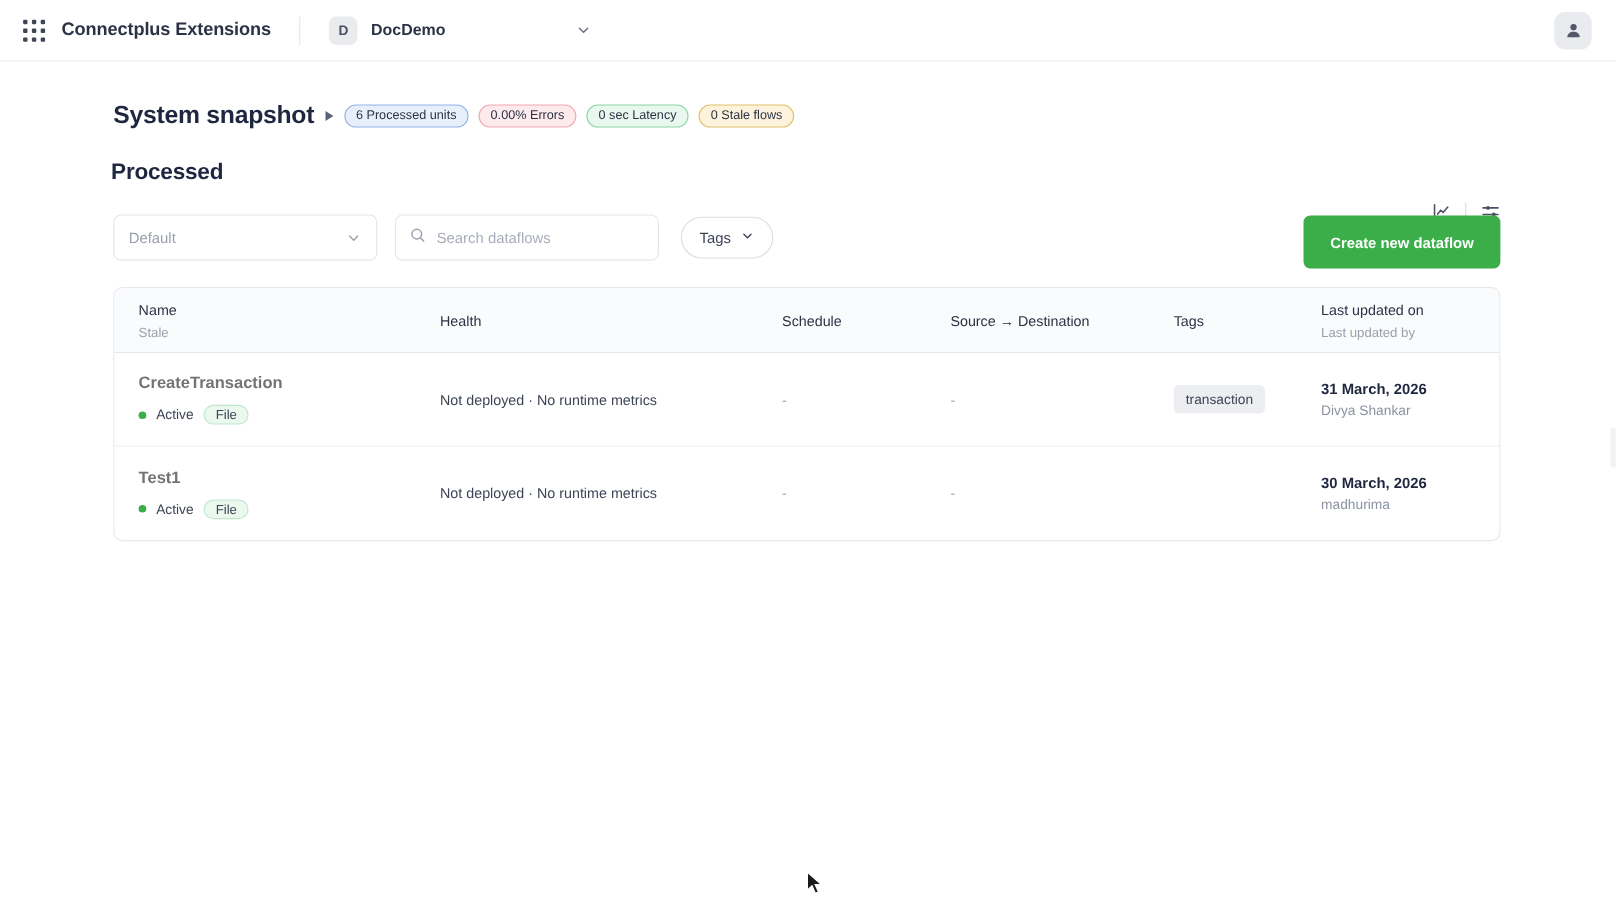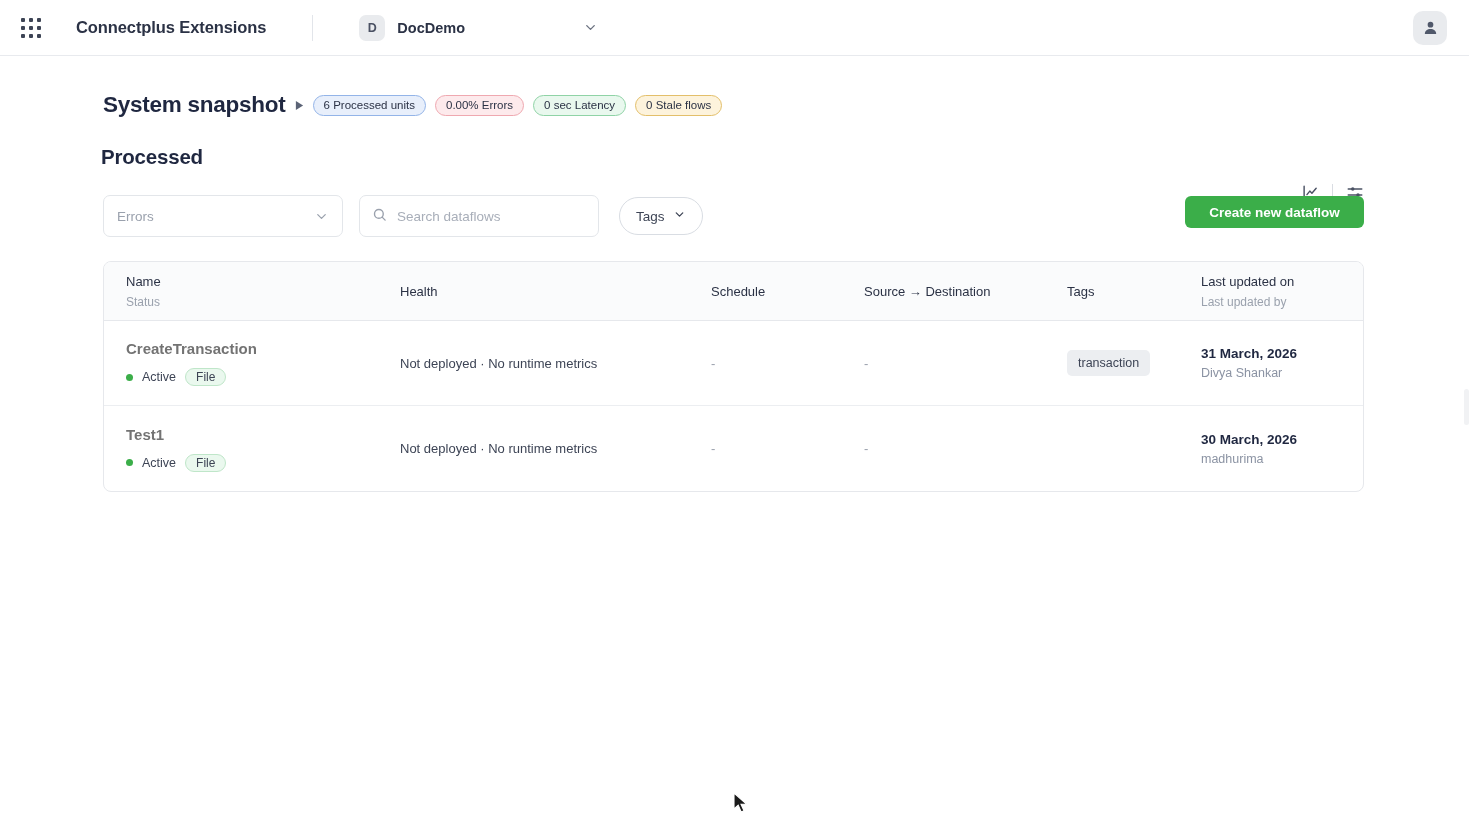--- a/index.html
+++ b/index.html
@@ -11,21 +11,20 @@
   }
 
   
   .topbar {
     height: 56px;
     display: flex;
     align-items: center;
     border-bottom: 1px solid #e8eaee;
     background: #fff;
     position: relative;
-    gap: 20px;
   }
   .apps-grid {
     width: 22px; height: 22px;
     margin-left: 20px;
     display: grid;
     grid-template-columns: repeat(3, 4px);
     grid-template-rows: repeat(3, 4px);
     gap: 4px;
     align-content: center;
     justify-content: center;
@@ -189,21 +188,21 @@
     border: 1px solid #d9dde3;
     border-radius: 19px;
     display: flex; align-items: center; gap: 8px;
     font-size: 13.5px; color: #3d4455;
     background: #fff;
     cursor: pointer;
     font-family: inherit;
   }
   .create-btn {
     position: absolute; right: 0; top: 1px;
-    width: 179px; height: 32px;
+    width: 179px; height: 48px;
     background: #3bae49;
     border: none; border-radius: 6px;
     color: #fff; font-size: 13.5px; font-weight: 700;
     cursor: pointer;
     font-family: inherit;
   }
 
   
   .table {
     margin: 24px 0 0 103px;
@@ -340,21 +339,21 @@
         <circle cx="16" cy="16" r="2.3" fill="currentColor" stroke="none"></circle>
       </svg>
     </span>
   </div>
 
   <div class="page-title">Processed</div>
 
 
   <div class="filters">
     <div class="select-default">
-      <span>Errors</span>
+      <span>Default</span>
       <span class="caret">
         <svg width="15" height="15" viewBox="0 0 24 24" fill="none" stroke="currentColor" stroke-width="2" stroke-linecap="round" stroke-linejoin="round">
             <polyline points="6 9 12 15 18 9"></polyline>
           </svg>
       </span>
     </div>
 
     <div class="search-box">
       <span>
         <svg width="15" height="15" viewBox="0 0 24 24" fill="none" stroke="#9aa1ad" stroke-width="2.2" stroke-linecap="round">
@@ -375,21 +374,21 @@
     </button>
 
     <button class="create-btn">Create new dataflow</button>
   </div>
 
   <div class="table">
 
     <div class="thead">
       <div class="c-name">
         <div class="th-main">Name</div>
-        <div class="th-sub">Status</div>
+        <div class="th-sub">Stale</div>
       </div>
       <div class="c-health th-main">Health</div>
       <div class="c-schedule th-main">Schedule</div>
       <div class="c-source th-main">Source → Destination</div>
       <div class="c-tags th-main">Tags</div>
       <div class="c-updated">
         <div class="th-main">Last updated on</div>
         <div class="th-sub">Last updated by</div>
       </div>
     </div>

